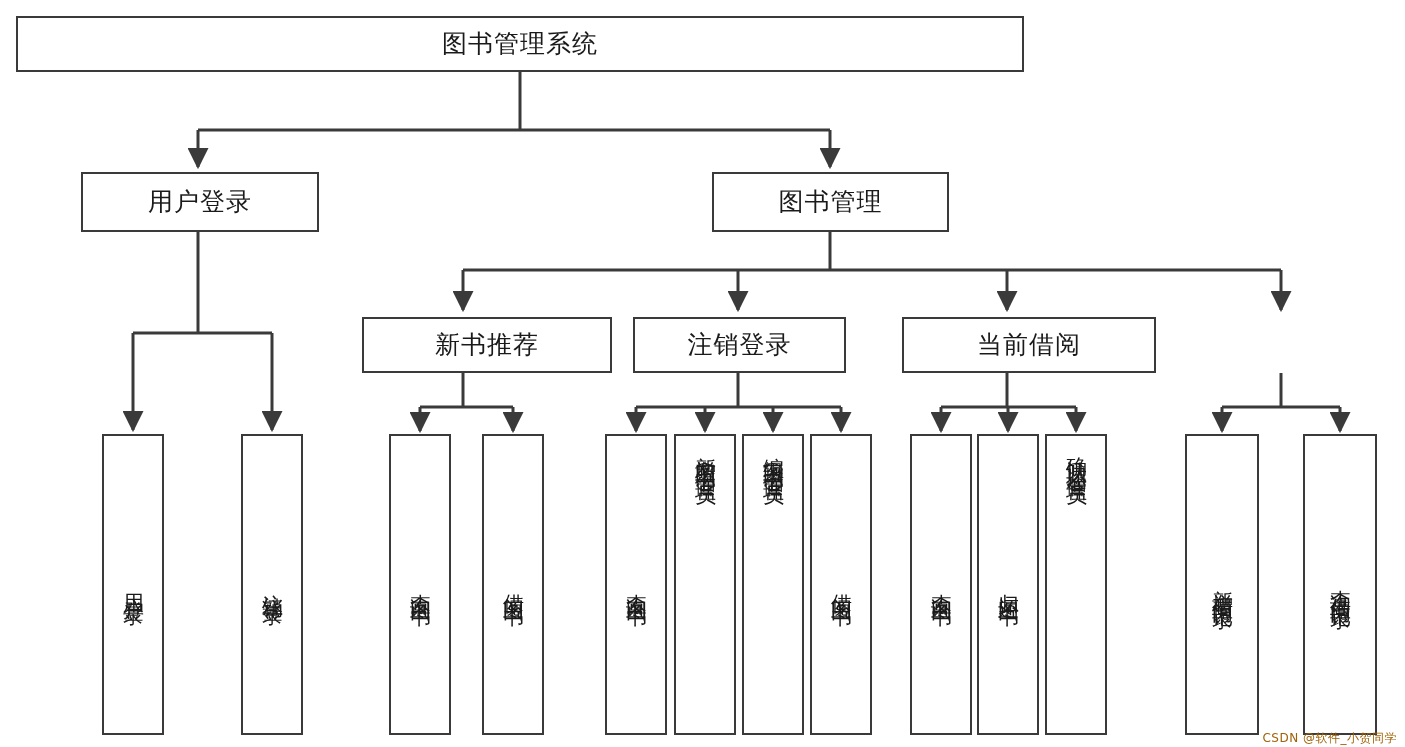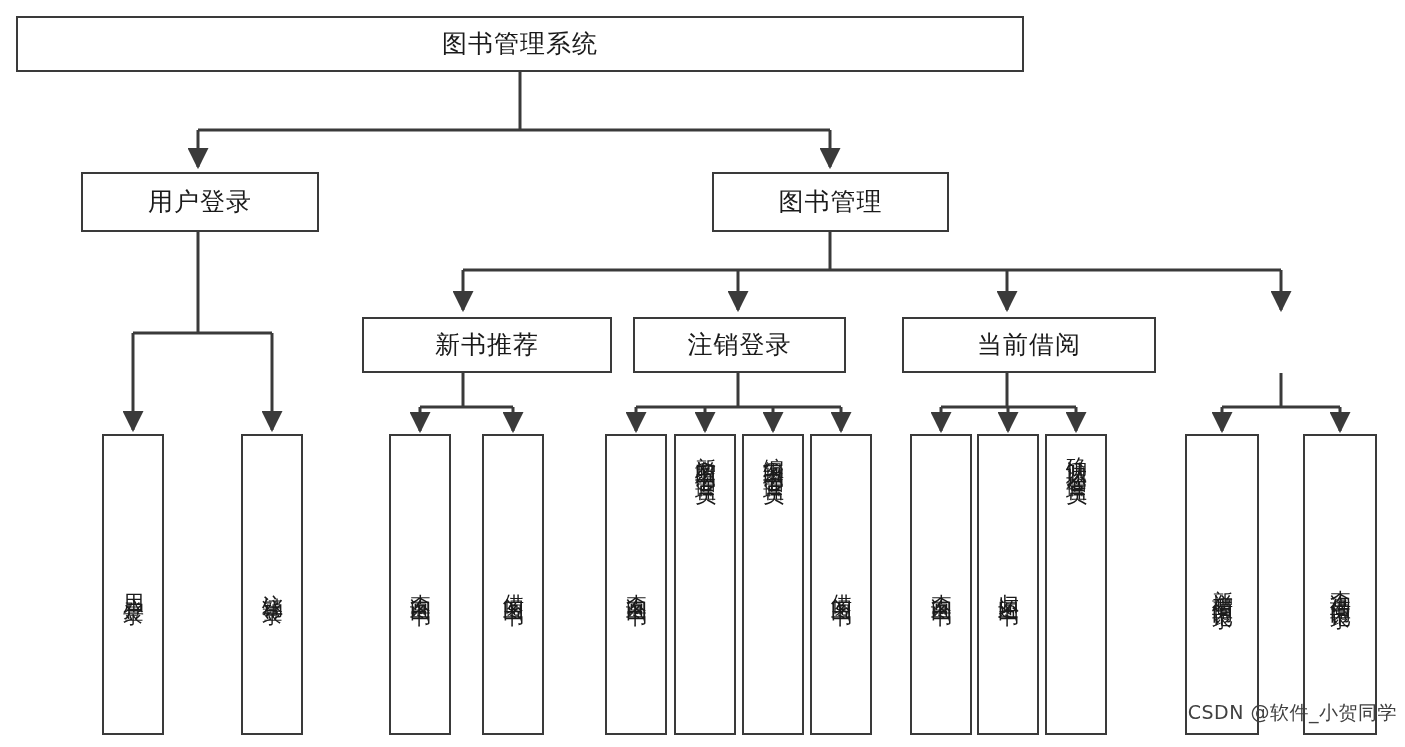--- a/index.html
+++ b/index.html
@@ -46,23 +46,23 @@
     text-orientation:upright;
     line-height:1.18;
     letter-spacing:4px;
     white-space:nowrap;
     display:block;
   }
   .node.v{ align-items:center; }
   .node.v.align-top{ align-items:flex-start; padding-top:4px; }
   #watermark{
     position:absolute;
-    right:8px;bottom:21px;
-    font-size:19px;
-    color:#404040;
+    right:8px;bottom:0;
+    font-size:12px;
+    color:#a16207;
     letter-spacing:0.5px;
     white-space:nowrap;
     z-index:3;
   }
 </style>
 </head>
 <body>
 
 <div id="canvas">
 

